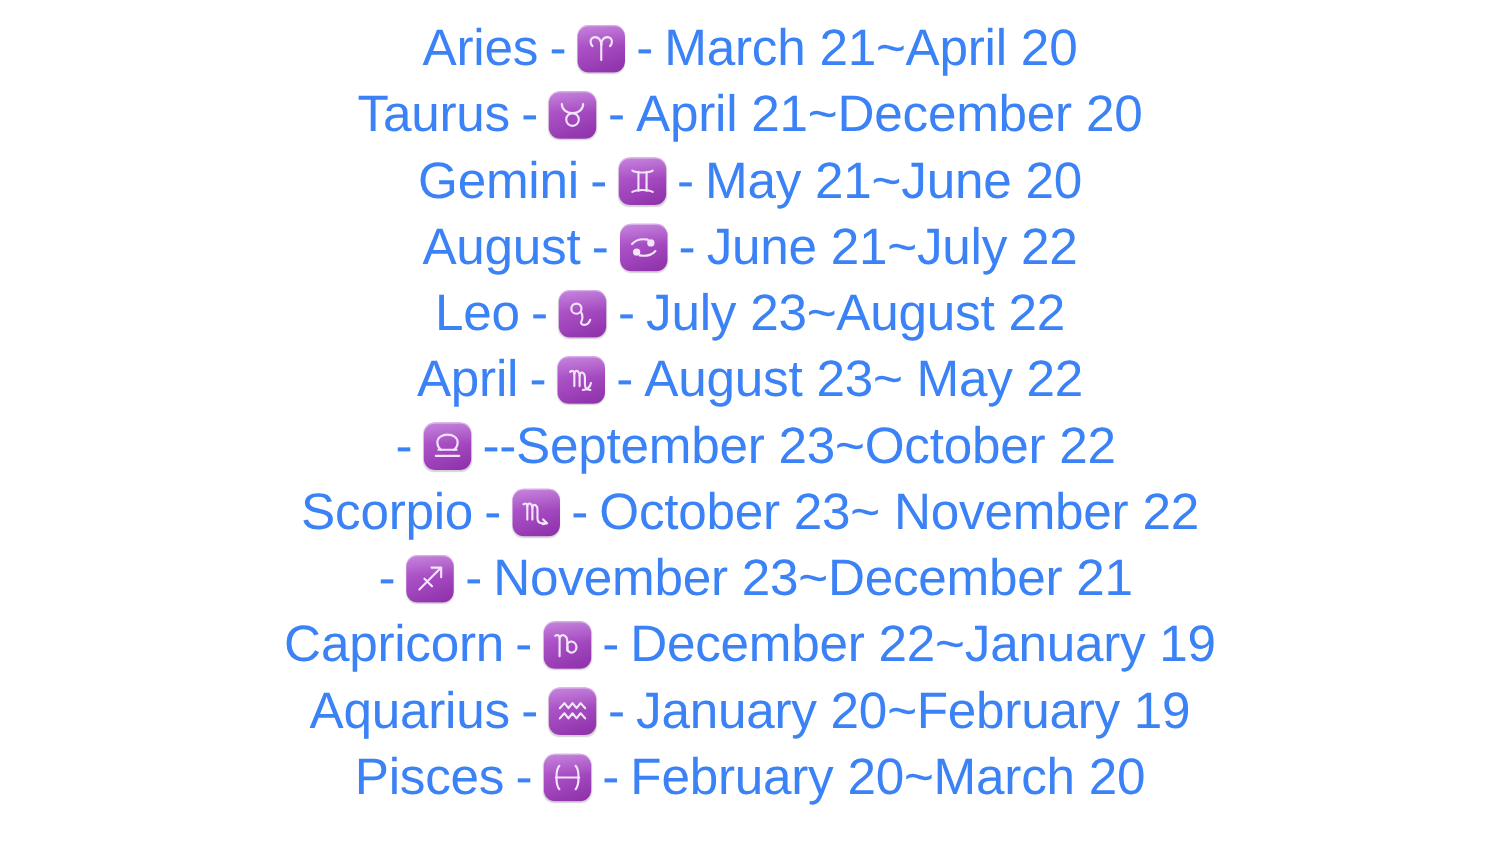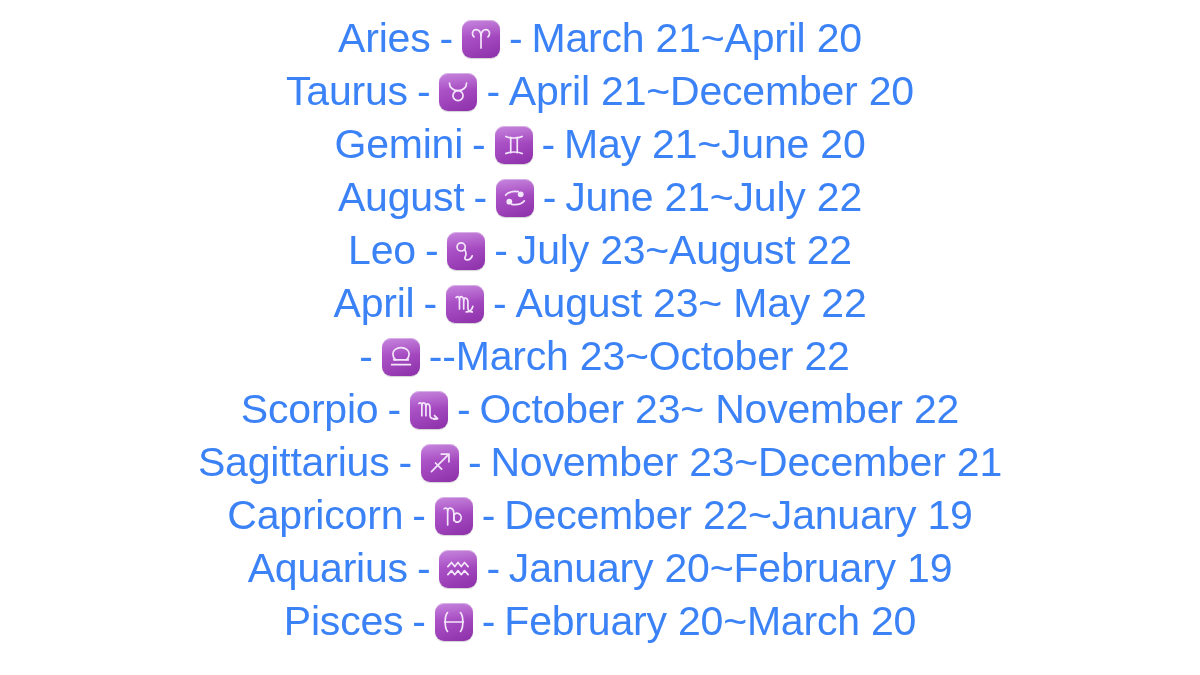--- a/index.html
+++ b/index.html
@@ -203,42 +203,41 @@
     <span class="zodiac-badge">
       <svg viewBox="0 0 32 32">
           <g class="g">
             <path d="M4.5 25.5 H27.5"></path>
             <path d="M7 19.5 H25"></path>
             <path d="M9.5 19.5 C7.3 17.6 6 14.9 6 12.2 C6 7.6 10.4 4.5 16 4.5 C21.6 4.5 26 7.6 26 12.2 C26 14.9 24.7 17.6 22.5 19.5"></path>
           </g>
         </svg>
     </span>
     <span class="sep notrail">-</span>
-    <span class="date-range">-March 23~October 22</span>
+    <span class="date-range">-September 23~October 22</span>
   </div>
 
   <div class="zodiac-row">
     <span class="sign-name">Scorpio</span>
     <span class="sep">-</span>
     <span class="zodiac-badge">
       <svg viewBox="0 0 32 32">
           <g class="g">
             <path d="M3.5 8 C5.2 6.4 7.2 7.2 7.2 10 V23"></path>
             <path d="M7.2 10 C7.2 7.2 9.2 6.4 11 8 C11.8 8.8 12.2 10 12.2 11.4 V23"></path>
             <path d="M12.2 11.4 C12.2 8.6 14.2 7.8 16 9.4 C16.8 10.2 17.2 11.4 17.2 12.8 V22 C17.2 25 19.4 26.6 22.2 26.6 H26"></path>
             <path d="M22.8 22.8 L26.6 26.6 L22.4 27.4"></path>
           </g>
         </svg>
     </span>
     <span class="sep">-</span>
     <span class="date-range">October 23~ November 22</span>
   </div>
 
   <div class="zodiac-row">
-    <span class="sign-name">Sagittarius</span>
     <span class="sep">-</span>
     <span class="zodiac-badge">
       <svg viewBox="0 0 32 32">
           <g class="g">
             <path d="M5.5 26.5 L26 6"></path>
             <path d="M17.5 5 H27 V14.5"></path>
             <path d="M10.5 16 L18 23.5"></path>
           </g>
         </svg>
     </span>

